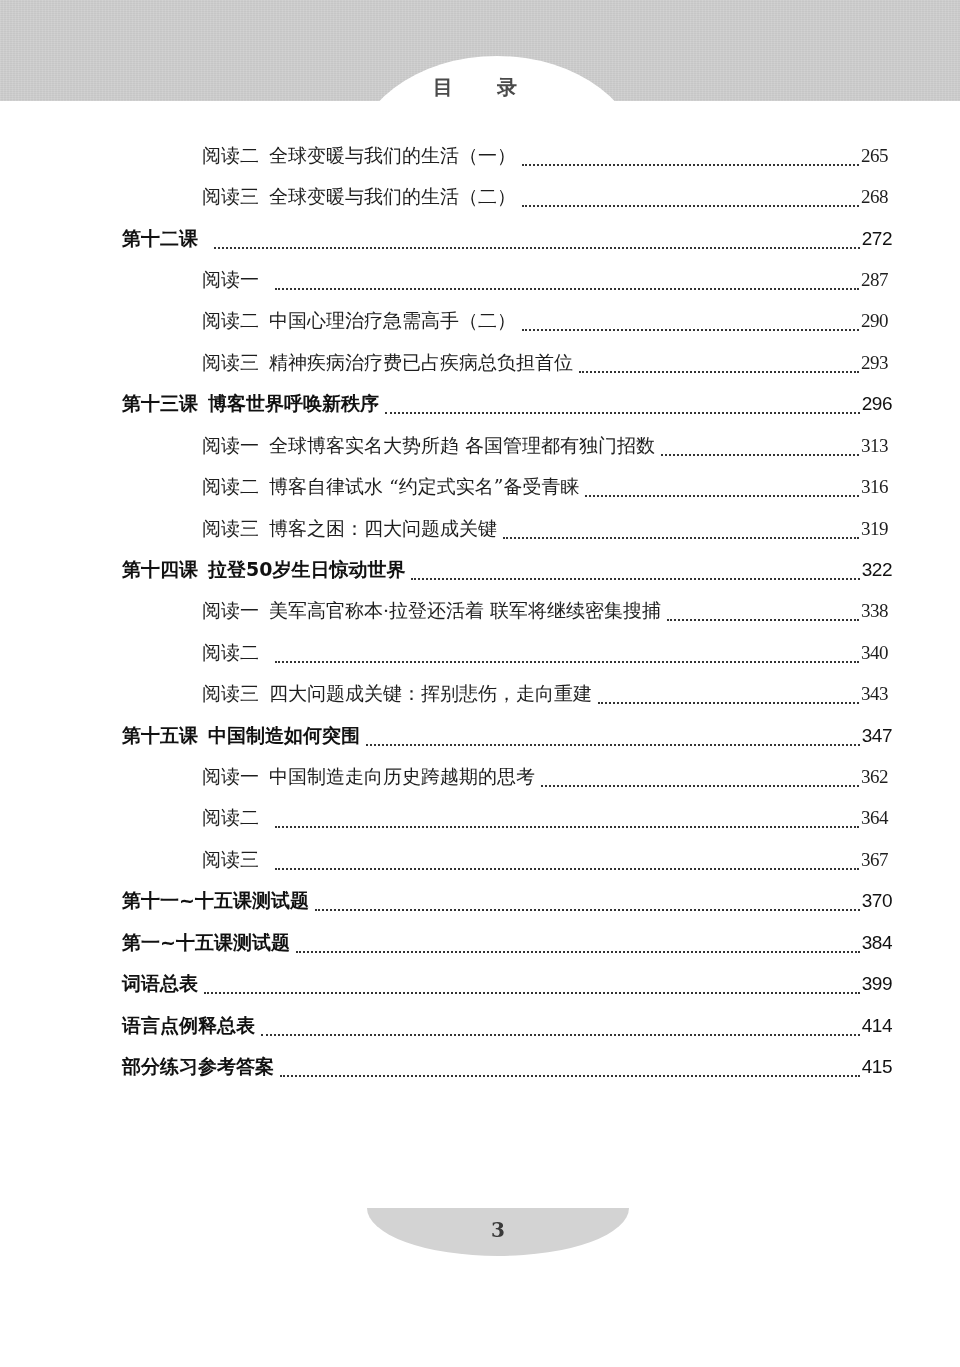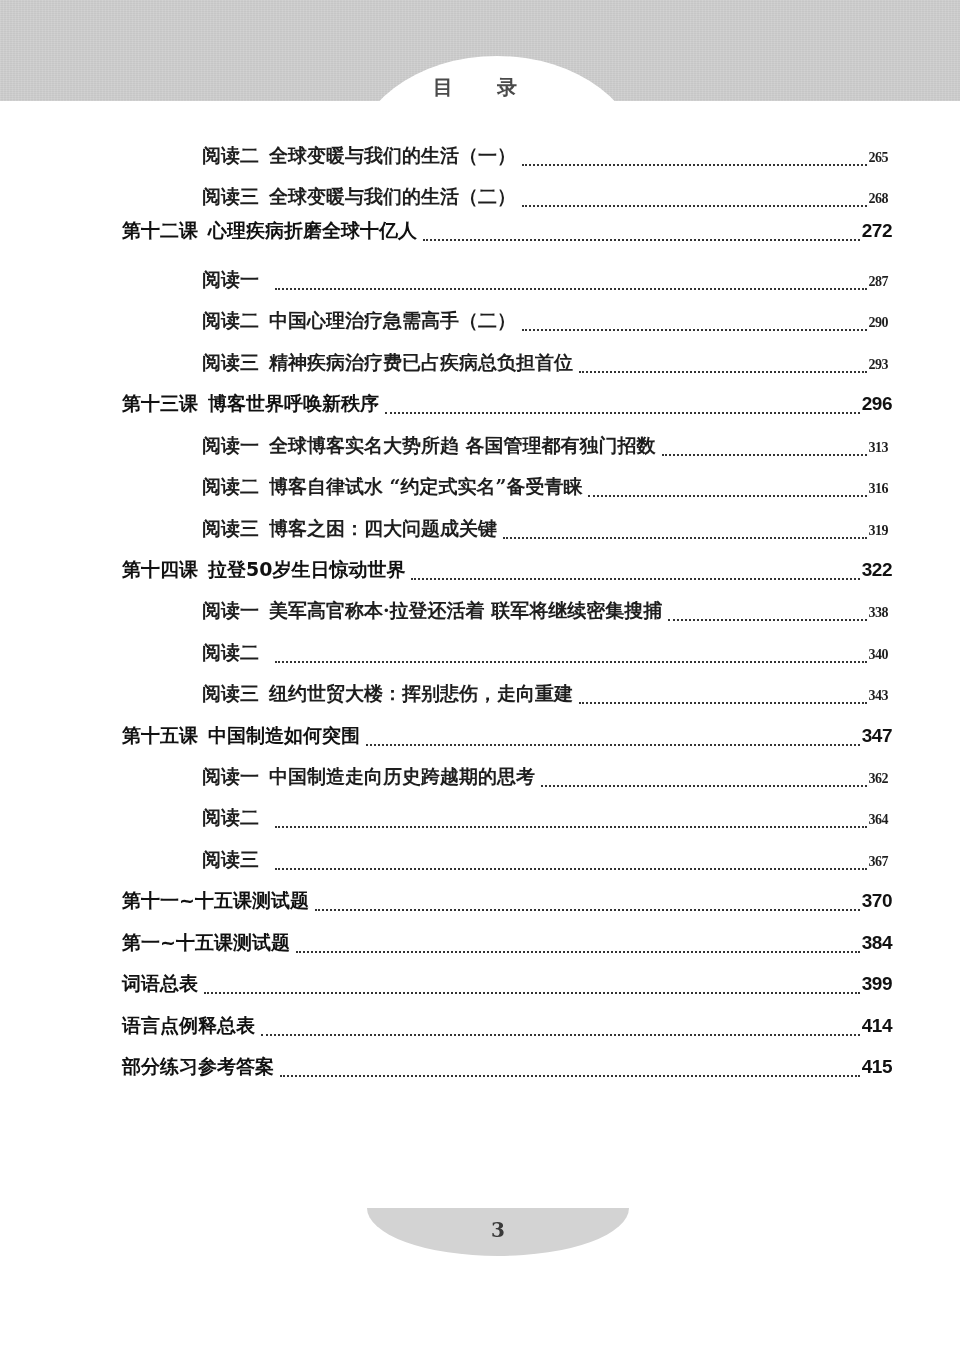--- a/index.html
+++ b/index.html
@@ -51,21 +51,20 @@
       left: 0;
       top: 138px;
       width: 960px;
     }
     .toc-row {
       position: absolute;
       display: flex;
       align-items: baseline;
       height: 30px;
       white-space: nowrap;
-      font-weight: bold;
     }
     .toc-row.reading {
       left: 202px;
       width: 686px;
       font-family: "DejaVu Serif", "Liberation Serif", serif;
       font-size: 19px;
       color: #1e1e1e;
     }
     .toc-row.lesson {
       left: 122px;
@@ -91,24 +90,24 @@
       margin-bottom: 7px;
     }
     .toc-row .page {
       flex: 0 0 auto;
       font-family: "Liberation Sans", "DejaVu Sans", sans-serif;
       font-size: 19px;
       letter-spacing: -0.5px;
     }
     .toc-row.reading .page {
       font-family: "Liberation Serif", "DejaVu Serif", serif;
-      font-size: 14px;
+      font-size: 19px;
     }
     .toc-row.lesson .page {
-      font-weight: bold;
+      font-weight: normal;
     }
     .footer-tab {
       position: absolute;
       left: 367px;
       top: 1208px;
       width: 262px;
       height: 48px;
       background: #d3d3d3;
       border-radius: 0 0 50% 50% / 0 0 100% 100%;
     }
@@ -137,23 +136,22 @@
     <span class="title">全球变暖与我们的生活（一）</span>
     <span class="leader"></span>
     <span class="page">265</span>
   </div>
   <div class="toc-row reading" style="top:46px">
     <span class="prefix">阅读三</span>
     <span class="title">全球变暖与我们的生活（二）</span>
     <span class="leader"></span>
     <span class="page">268</span>
   </div>
-  <div class="toc-row lesson" style="top:80px">
+  <div class="toc-row lesson" style="top:88px">
     <span class="prefix">第十二课</span>
-    <span class="title">心理疾病折磨全球十亿人</span>
     <span class="leader"></span>
     <span class="page">272</span>
   </div>
   <div class="toc-row reading" style="top:129px">
     <span class="prefix">阅读一</span>
     <span class="leader"></span>
     <span class="page">287</span>
   </div>
   <div class="toc-row reading" style="top:170px">
     <span class="prefix">阅读二</span>
@@ -203,21 +201,21 @@
     <span class="leader"></span>
     <span class="page">338</span>
   </div>
   <div class="toc-row reading" style="top:502px">
     <span class="prefix">阅读二</span>
     <span class="leader"></span>
     <span class="page">340</span>
   </div>
   <div class="toc-row reading" style="top:543px">
     <span class="prefix">阅读三</span>
-    <span class="title">纽约世贸大楼：挥别悲伤，走向重建</span>
+    <span class="title">四大问题成关键：挥别悲伤，走向重建</span>
     <span class="leader"></span>
     <span class="page">343</span>
   </div>
   <div class="toc-row lesson" style="top:585px">
     <span class="prefix">第十五课</span>
     <span class="title">中国制造如何突围</span>
     <span class="leader"></span>
     <span class="page">347</span>
   </div>
   <div class="toc-row reading" style="top:626px">

